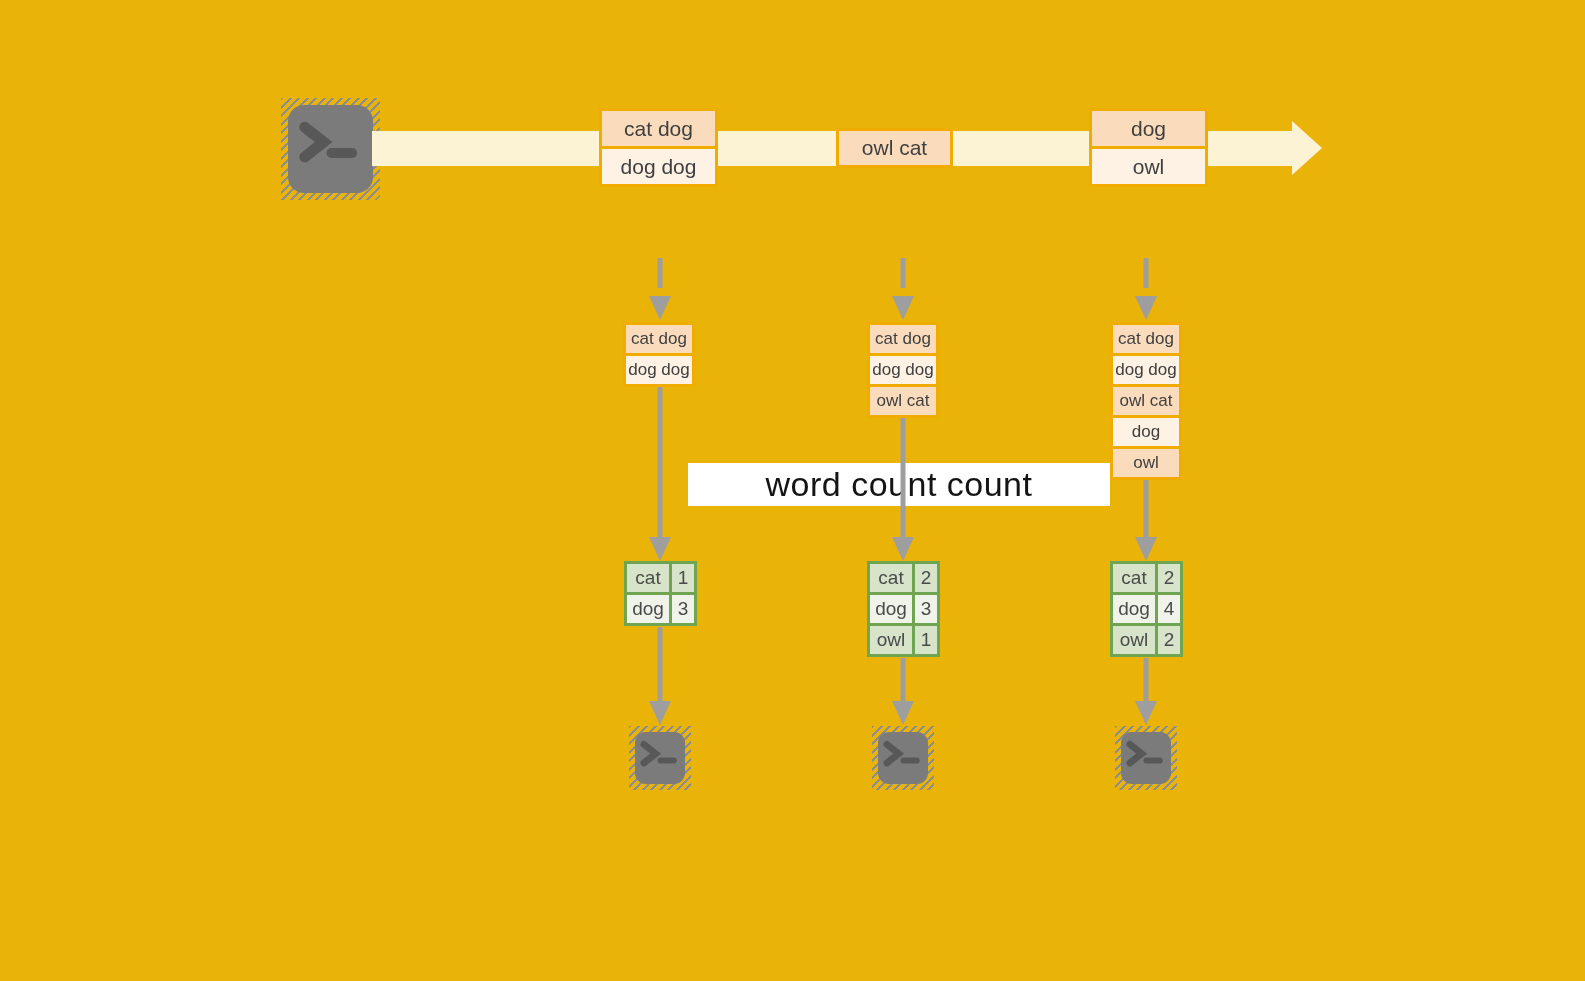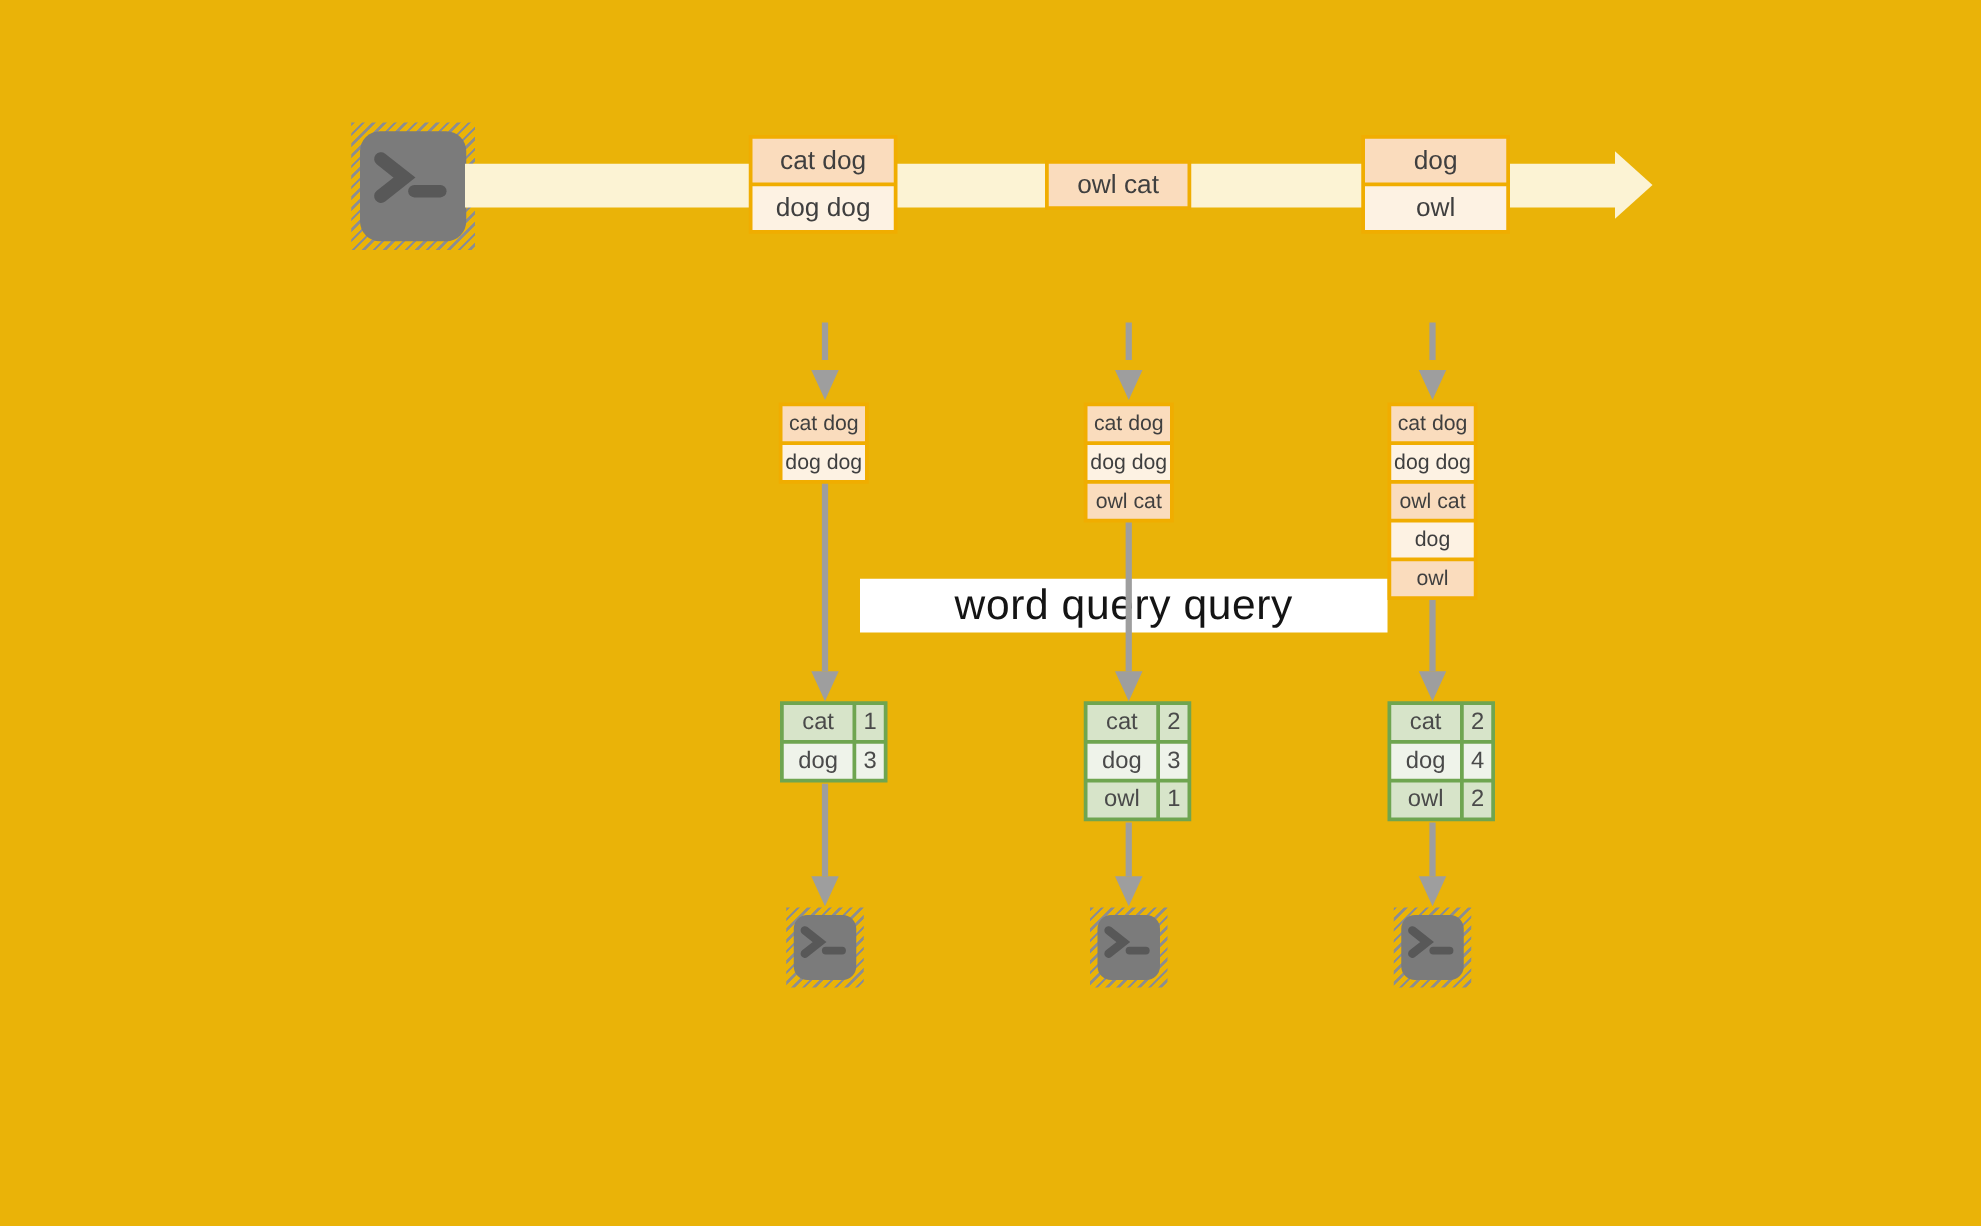--- a/index.html
+++ b/index.html
@@ -45,21 +45,21 @@
   #stack-2{left:867px;top:322px;}
   #stack-3{left:1110px;top:322px;}
   
   .banner{
     position:absolute;left:688px;top:463px;width:422px;height:43px;background:var(--banner-bg);z-index:1;
     display:flex;align-items:center;justify-content:center;
   }
   .banner span{font-size:34px;font-weight:300;color:var(--banner-text);letter-spacing:.5px;}
   
   .wc-table{
-    position:absolute;z-index:2;box-sizing:border-box;width:86px;
+    position:absolute;z-index:2;box-sizing:border-box;width:73px;
     display:grid;grid-template-columns:1fr 22px;gap:3px;padding:3px;background:var(--green);grid-auto-rows:28px;
   }
   .wc-cell{display:flex;align-items:center;justify-content:center;font-size:19px;color:var(--table-text);}
   .row-a{background:var(--green-dark);}
   .row-b{background:var(--green-light);}
   #table-1{left:624px;top:561px;}
   #table-2{left:867px;top:561px;}
   #table-3{left:1110px;top:561px;}
   
   .arrow-svg{position:absolute;z-index:3;overflow:visible;}
@@ -124,21 +124,21 @@
   </div>
   <div id="stack-3" class="stack">
     <div class="stack-row bg-peach">cat dog</div>
     <div class="stack-row bg-cream">dog dog</div>
     <div class="stack-row bg-peach">owl cat</div>
     <div class="stack-row bg-cream">dog</div>
     <div class="stack-row bg-peach">owl</div>
   </div>
 
   <div class="banner">
-    <span>word query query</span>
+    <span>word count count</span>
   </div>
 
   <svg class="arrow-svg" style="left:646px;top:387px" width="28" height="175">
     <line x1="14" y1="0" x2="14" y2="150"></line>
     <polygon points="3,150 25,150 14,174"></polygon>
   </svg>
   <svg class="arrow-svg" style="left:889px;top:418px" width="28" height="144">
     <line x1="14" y1="0" x2="14" y2="119"></line>
     <polygon points="3,119 25,119 14,143"></polygon>
   </svg>

